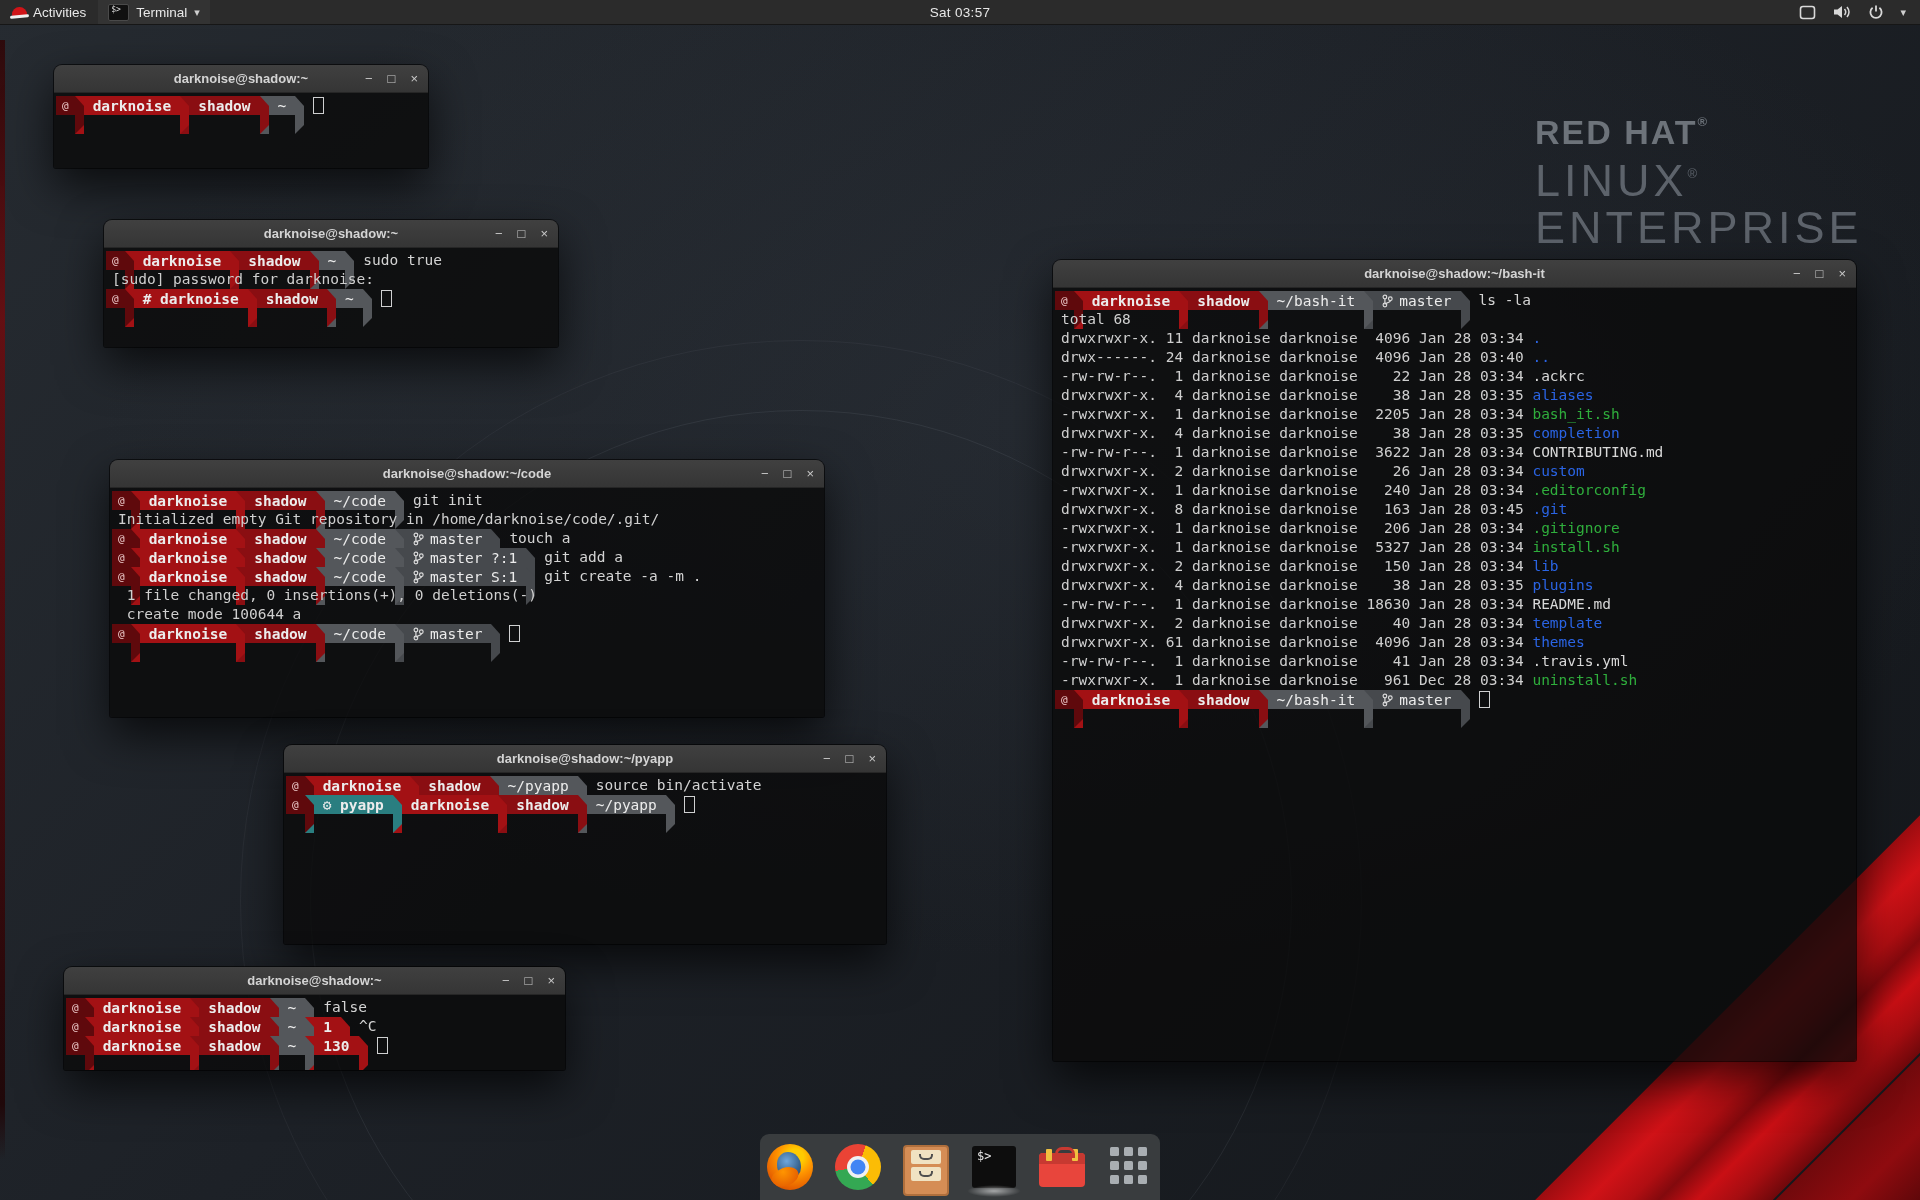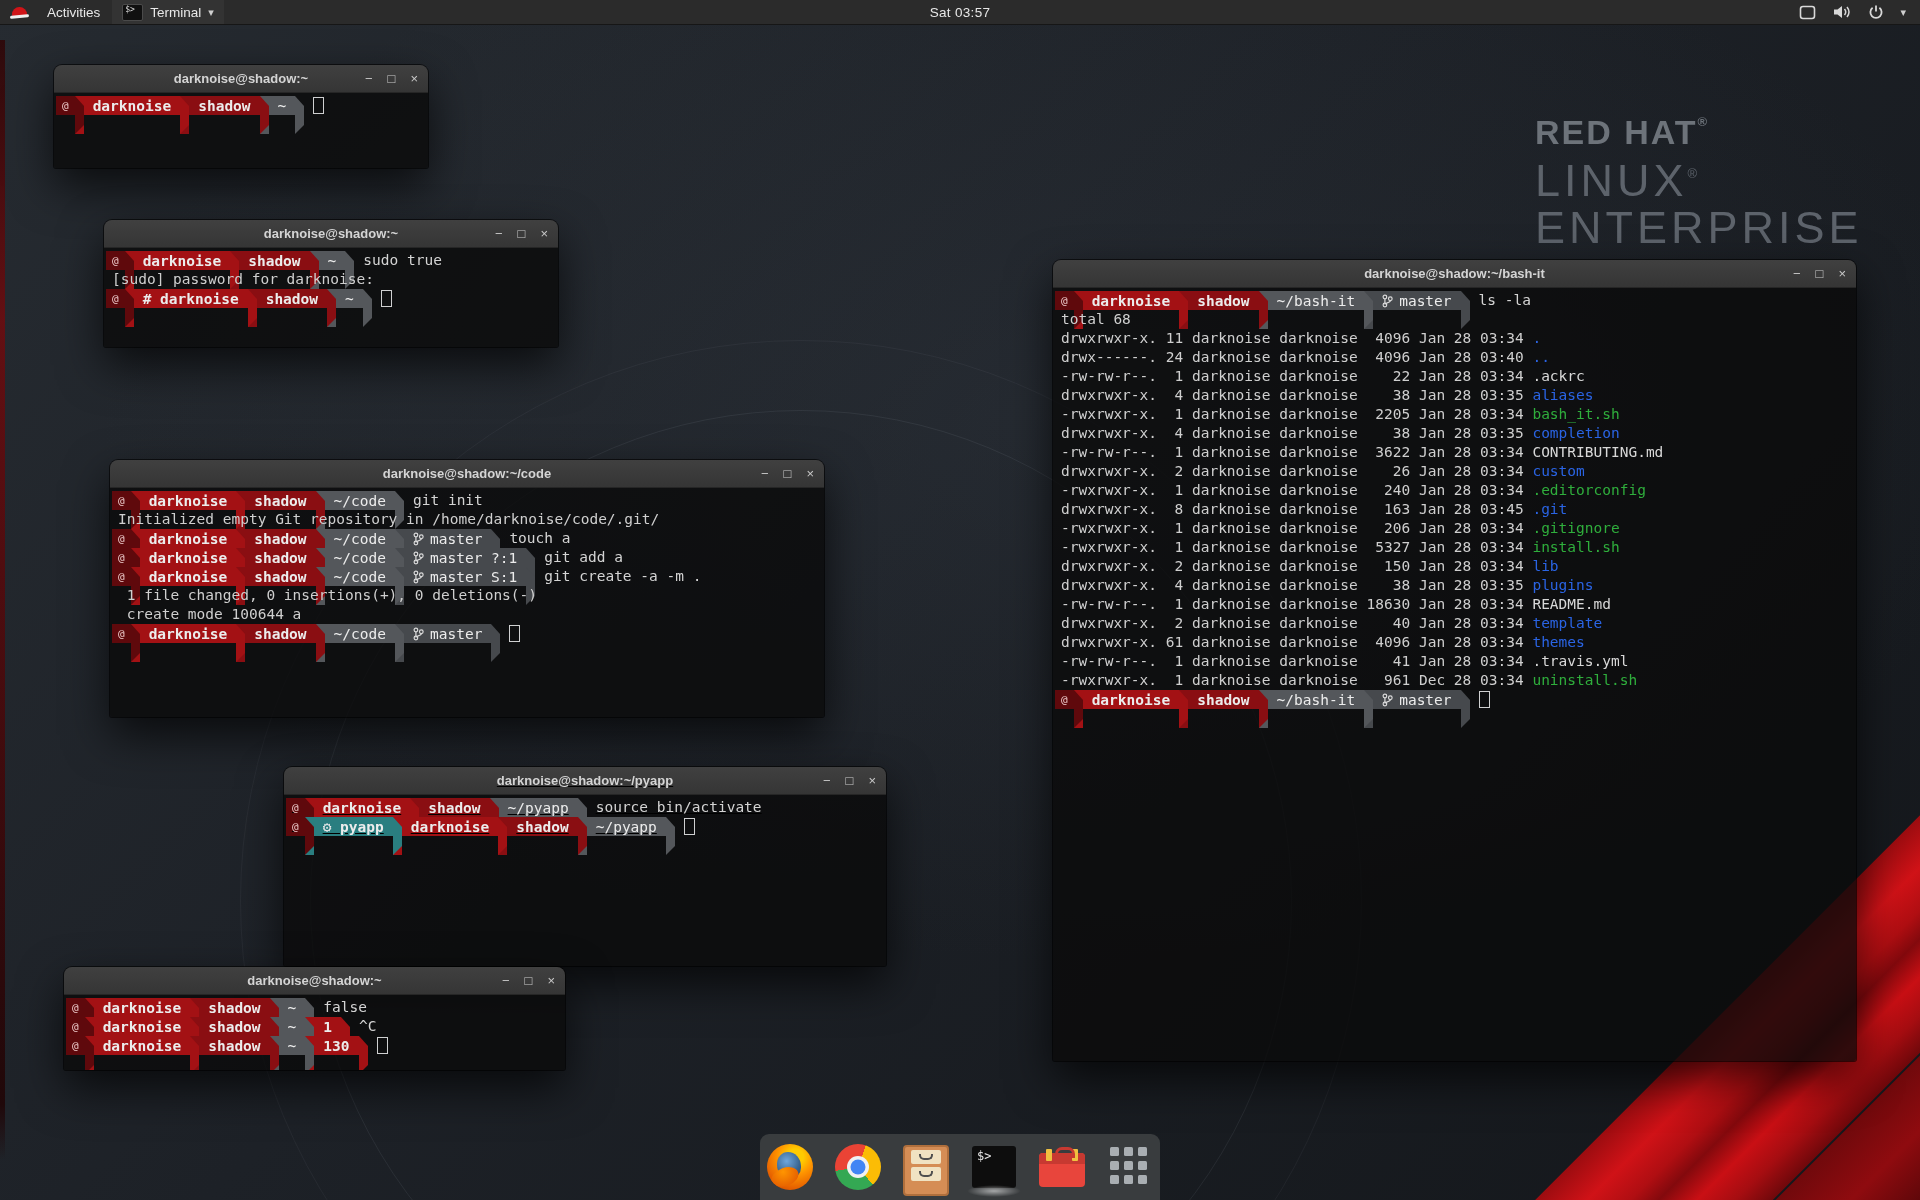--- a/index.html
+++ b/index.html
@@ -33,21 +33,21 @@
   .rhel-brand{font-size:34px;font-weight:bold;letter-spacing:2px;color:#6d737a;line-height:36px}
   .rhel-line{font-size:45px;letter-spacing:4px;color:#5d636b;line-height:47px}
   .rhel-reg{font-size:13px;vertical-align:18px;letter-spacing:0}
   
   .topbar{
     position:absolute;left:0;top:0;width:1920px;height:24px;z-index:50;
     background:#2b2b2b;border-bottom:1px solid #161616;
     display:flex;align-items:center;color:#e8e8e8;font-size:13.5px;
   }
   .tb-left{display:flex;align-items:center;height:100%}
-  .activities{display:flex;align-items:center;gap:20px;padding:0 12px;height:100%;cursor:pointer}
+  .activities{display:flex;align-items:center;gap:6px;padding:0 12px;height:100%;cursor:pointer}
   .redhat-glyph{width:15px;height:10px;background:#cf1418;border-radius:8px 8px 3px 3px;position:relative}
   .redhat-glyph::after{content:"";position:absolute;left:-2px;bottom:-1px;width:19px;height:3px;background:#efefef;border-radius:2px;transform:rotate(-6deg)}
   .app-indicator{display:flex;align-items:center;gap:7px;padding:0 10px;height:100%;background:#333;cursor:pointer}
   .mini-term{width:17px;height:15px;background:#101010;border:1px solid #4a4a4a;border-radius:2px;color:#ddd;font-family:"DejaVu Sans Mono",monospace;font-size:8px;line-height:9px;padding-left:2px}
   .tb-clock{position:absolute;left:0;right:0;text-align:center;font-weight:normal;letter-spacing:.3px;pointer-events:none}
   .tb-right{margin-left:auto;display:flex;align-items:center;gap:16px;padding-right:14px;height:100%}
   .tb-right svg{display:block}
   .tb-chevron{color:#cfcfcf;font-size:11px}
   
   #windows-layer{position:absolute;inset:0;z-index:10}
@@ -190,21 +190,21 @@
         <div class="trow textrow"> 1 file changed, 0 insertions(+), 0 deletions(-)</div>
         <div class="trow textrow"> create mode 100644 a</div>
         <div class="trow"><span class="seg seg-icon" style="background-color: rgb(95, 9, 12);">@</span><span class="parrow" style="border-left-color: rgb(95, 9, 12); background-color: rgb(163, 17, 20);"></span><span class="seg seg-user" style="background-color: rgb(163, 17, 20);">darknoise</span><span class="parrow" style="border-left-color: rgb(163, 17, 20); background-color: rgb(138, 14, 18);"></span><span class="seg seg-host" style="background-color: rgb(138, 14, 18);">shadow</span><span class="parrow" style="border-left-color: rgb(138, 14, 18); background-color: rgb(84, 87, 91);"></span><span class="seg seg-path" style="background-color: rgb(84, 87, 91);">~/code</span><span class="parrow" style="border-left-color: rgb(84, 87, 91); background-color: rgb(70, 73, 77);"></span><span class="seg seg-branch" style="background-color: rgb(70, 73, 77);"><svg class="branch-svg" width="11" height="14" viewBox="0 0 10 13">
               <circle cx="2.6" cy="2.8" r="1.7" fill="none" stroke="#dcdcdc" stroke-width="1.1"></circle>
               <circle cx="2.6" cy="10.2" r="1.7" fill="none" stroke="#dcdcdc" stroke-width="1.1"></circle>
               <circle cx="7.6" cy="4.4" r="1.7" fill="none" stroke="#dcdcdc" stroke-width="1.1"></circle>
               <path d="M2.6 4.5v4M7.6 6.1c0 2.6-5 1.6-5 3.6" fill="none" stroke="#dcdcdc" stroke-width="1.1"></path>
             </svg>master</span><span class="parrow" style="border-left-color: rgb(70, 73, 77); background-color: transparent;"></span><span class="cursor"></span></div>
       </div>
     </div>
-    <div class="term-window" style="left: 284px; top: 767px; width: 602px; height: 199px; text-decoration: underline;">
+    <div class="term-window" style="left: 284px; top: 745px; width: 602px; height: 199px;">
       <div class="titlebar">
         <span>darknoise@shadow:~/pyapp</span>
         <div class="win-buttons">
           <span class="wbtn">−</span>
           <span class="wbtn">□</span>
           <span class="wbtn">×</span>
         </div>
       </div>
       <div class="term-body">
         <div class="trow"><span class="seg seg-icon" style="background-color: rgb(95, 9, 12);">@</span><span class="parrow" style="border-left-color: rgb(95, 9, 12); background-color: rgb(163, 17, 20);"></span><span class="seg seg-user" style="background-color: rgb(163, 17, 20);">darknoise</span><span class="parrow" style="border-left-color: rgb(163, 17, 20); background-color: rgb(138, 14, 18);"></span><span class="seg seg-host" style="background-color: rgb(138, 14, 18);">shadow</span><span class="parrow" style="border-left-color: rgb(138, 14, 18); background-color: rgb(84, 87, 91);"></span><span class="seg seg-path" style="background-color: rgb(84, 87, 91);">~/pyapp</span><span class="parrow" style="border-left-color: rgb(84, 87, 91); background-color: transparent;"></span><span class="cmdtext">source bin/activate</span></div>

